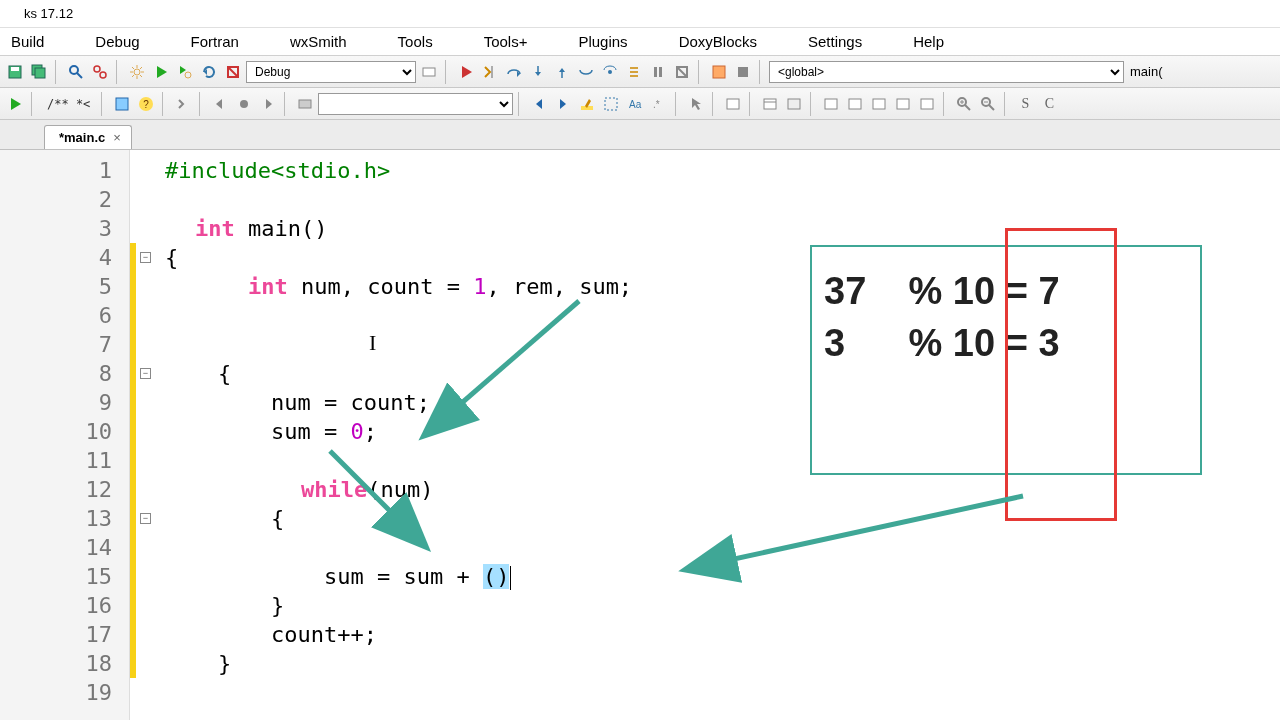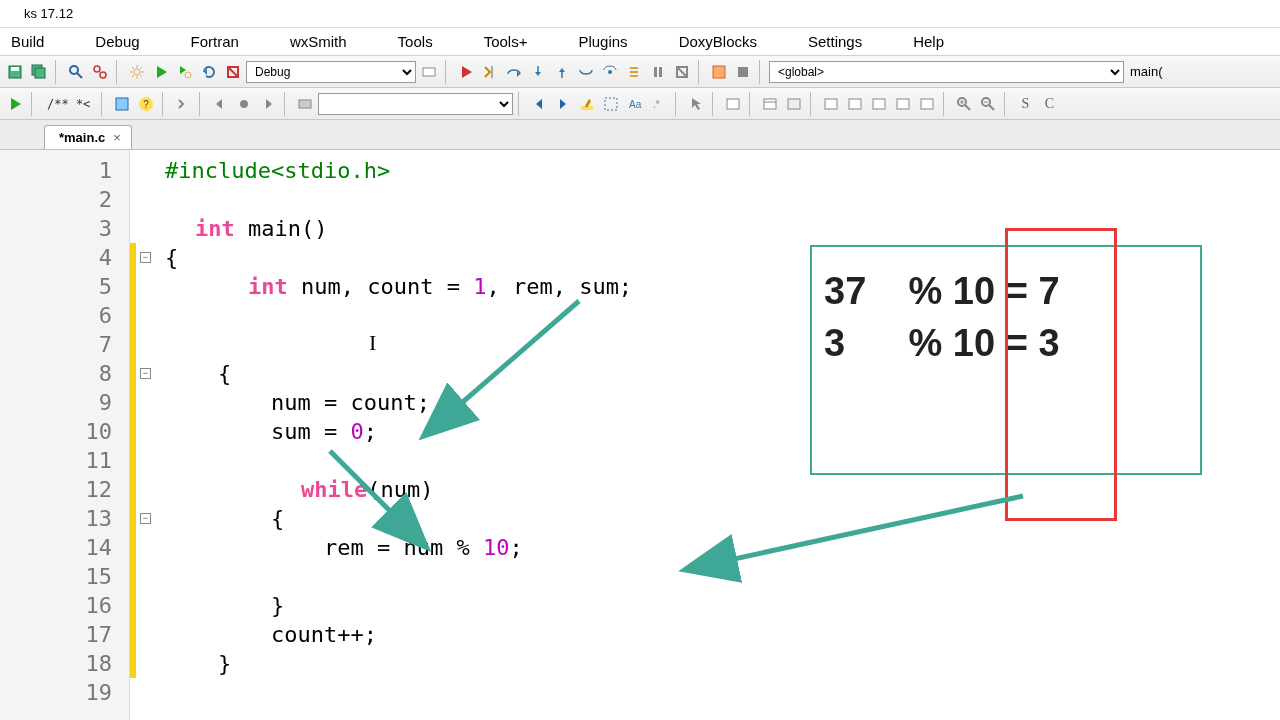--- a/index.html
+++ b/index.html
@@ -422,24 +422,24 @@
       <div class="line" style="top: 325px;">
         <div class="num">12</div>
         <div class="code"><span>        </span><span class="kw">while</span><span>(num)</span></div>
       </div>
       <div class="line" style="top: 354px;">
         <div class="num">13</div>
         <div class="code"><span>        {</span></div>
       </div>
       <div class="line" style="top: 383px;">
         <div class="num">14</div>
-        <div class="code"><span>            rem = num % </span><span class="num-lit">10</span><span>;</span></div>
       </div>
       <div class="line" style="top: 412px;">
         <div class="num">15</div>
+        <div class="code"><span>            sum = sum + </span><span class="hl-paren">()</span><span class="cursor-caret"></span></div>
       </div>
       <div class="line" style="top: 441px;">
         <div class="num">16</div>
         <div class="code"><span>        }</span></div>
       </div>
       <div class="line" style="top: 470px;">
         <div class="num">17</div>
         <div class="code"><span>        count++;</span></div>
       </div>
       <div class="line" style="top: 499px;">

